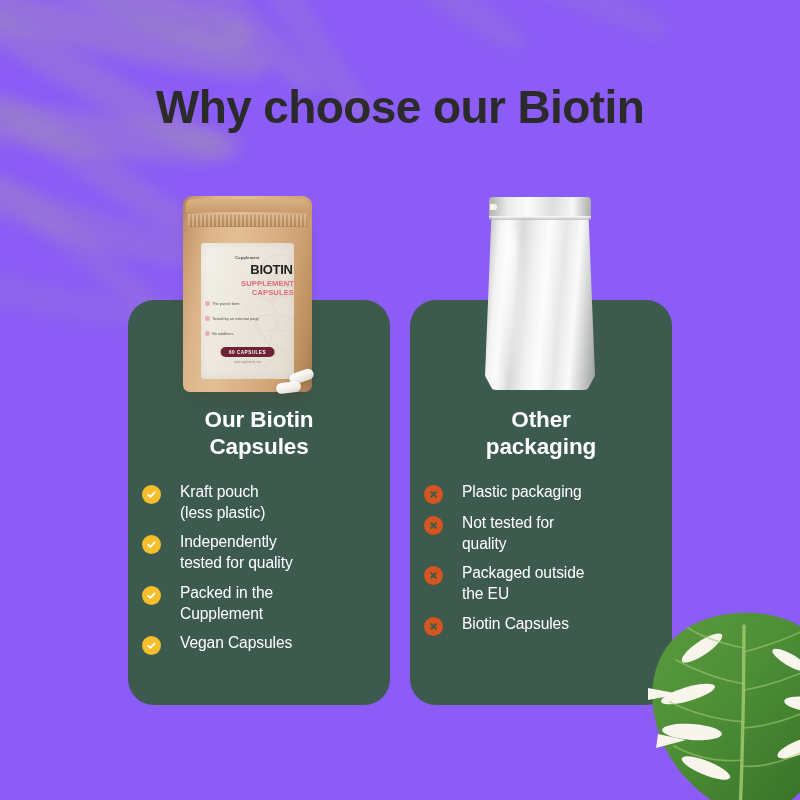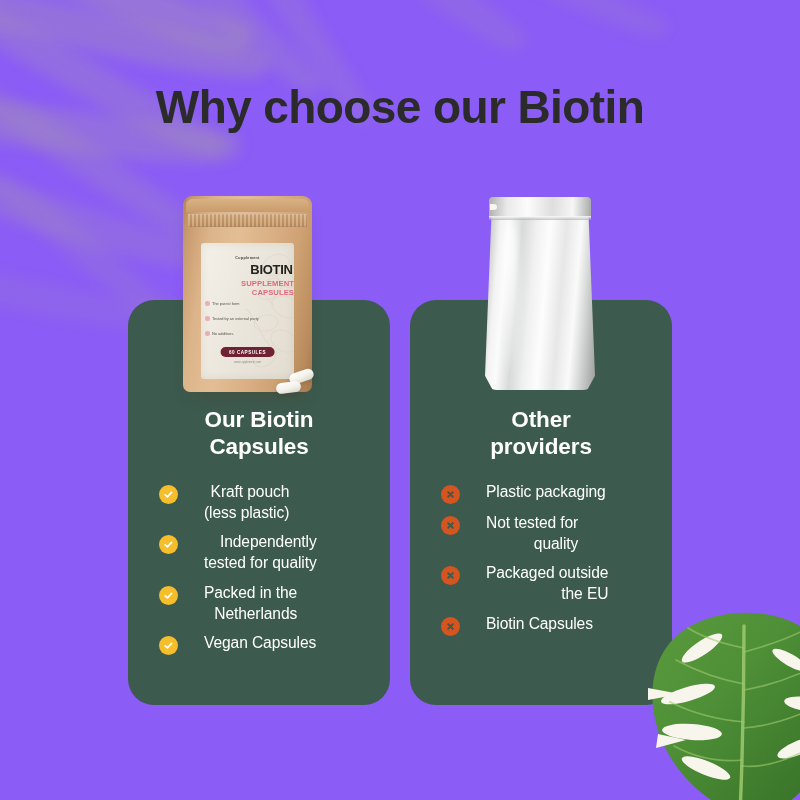--- a/index.html
+++ b/index.html
@@ -260,21 +260,21 @@
 
   
   .card {
     position: absolute;
     top: 300px;
     width: 262px;
     height: 405px;
     background: #3C5A4D;
     border-radius: 26px;
     z-index: 4;
-    padding: 0 31px;
+    padding: 0 14px;
   }
   #card-ours  { left: 128px; }
   #card-other { left: 410px; }
 
   .card-title {
     margin-top: 106px;
     text-align: center;
     color: #FFFFFF;
     font-size: 22.5px;
     font-weight: 700;
@@ -283,23 +283,22 @@
     white-space: pre-line;
   }
 
   .bullet-list {
     margin-top: 22px;
     list-style: none;
   }
   .bullet {
     display: flex;
     align-items: flex-start;
-    gap: 26px;
+    gap: 19px;
     margin-bottom: 9px;
-    text-align: right;
   }
   .bullet-icon {
     flex: 0 0 auto;
     width: 19px;
     height: 19px;
     border-radius: 50%;
     margin-top: 3px;
     display: flex;
     align-items: center;
     justify-content: center;
@@ -408,36 +407,36 @@
         <span class="bullet-text" style="white-space:pre-line">Independently
 tested for quality</span>
       </li>
       <li class="bullet">
         <span class="bullet-icon icon-check">
           <svg width="11" height="11" viewBox="0 0 12 12">
               <path d="M2.4 6.3 L4.8 8.6 L9.4 3.6" fill="none" stroke="#FFFFFF" stroke-width="1.9" stroke-linecap="round" stroke-linejoin="round"></path>
             </svg>
         </span>
         <span class="bullet-text" style="white-space:pre-line">Packed in the
-Netherlands</span>
+Cupplement</span>
       </li>
       <li class="bullet">
         <span class="bullet-icon icon-check">
           <svg width="11" height="11" viewBox="0 0 12 12">
               <path d="M2.4 6.3 L4.8 8.6 L9.4 3.6" fill="none" stroke="#FFFFFF" stroke-width="1.9" stroke-linecap="round" stroke-linejoin="round"></path>
             </svg>
         </span>
         <span class="bullet-text" style="white-space:pre-line">Vegan Capsules</span>
       </li>
     </ul>
   </div>
 
   <div class="card" id="card-other">
     <div class="card-title">Other
-providers</div>
+packaging</div>
     <ul class="bullet-list">
       <li class="bullet">
         <span class="bullet-icon icon-cross">
           <svg width="11" height="11" viewBox="0 0 12 12">
               <path d="M3.5 3.5 L8.5 8.5 M8.5 3.5 L3.5 8.5" fill="none" stroke="#3C5A4D" stroke-width="2.1" stroke-linecap="round"></path>
             </svg>
         </span>
         <span class="bullet-text" style="white-space:pre-line">Plastic packaging</span>
       </li>
       <li class="bullet">

